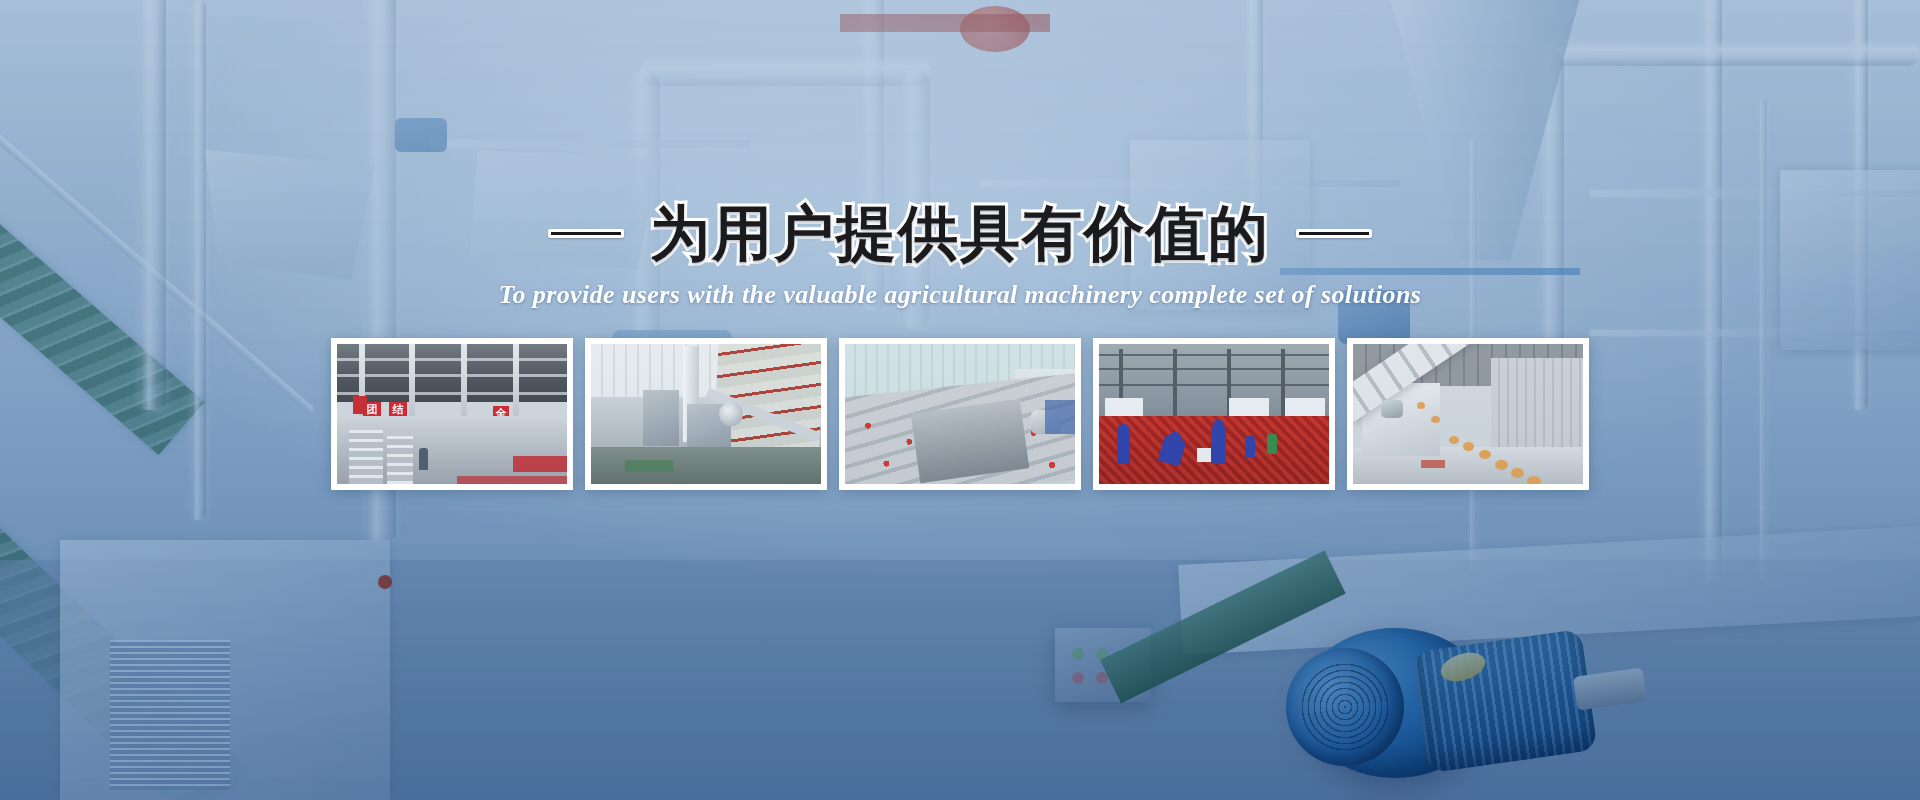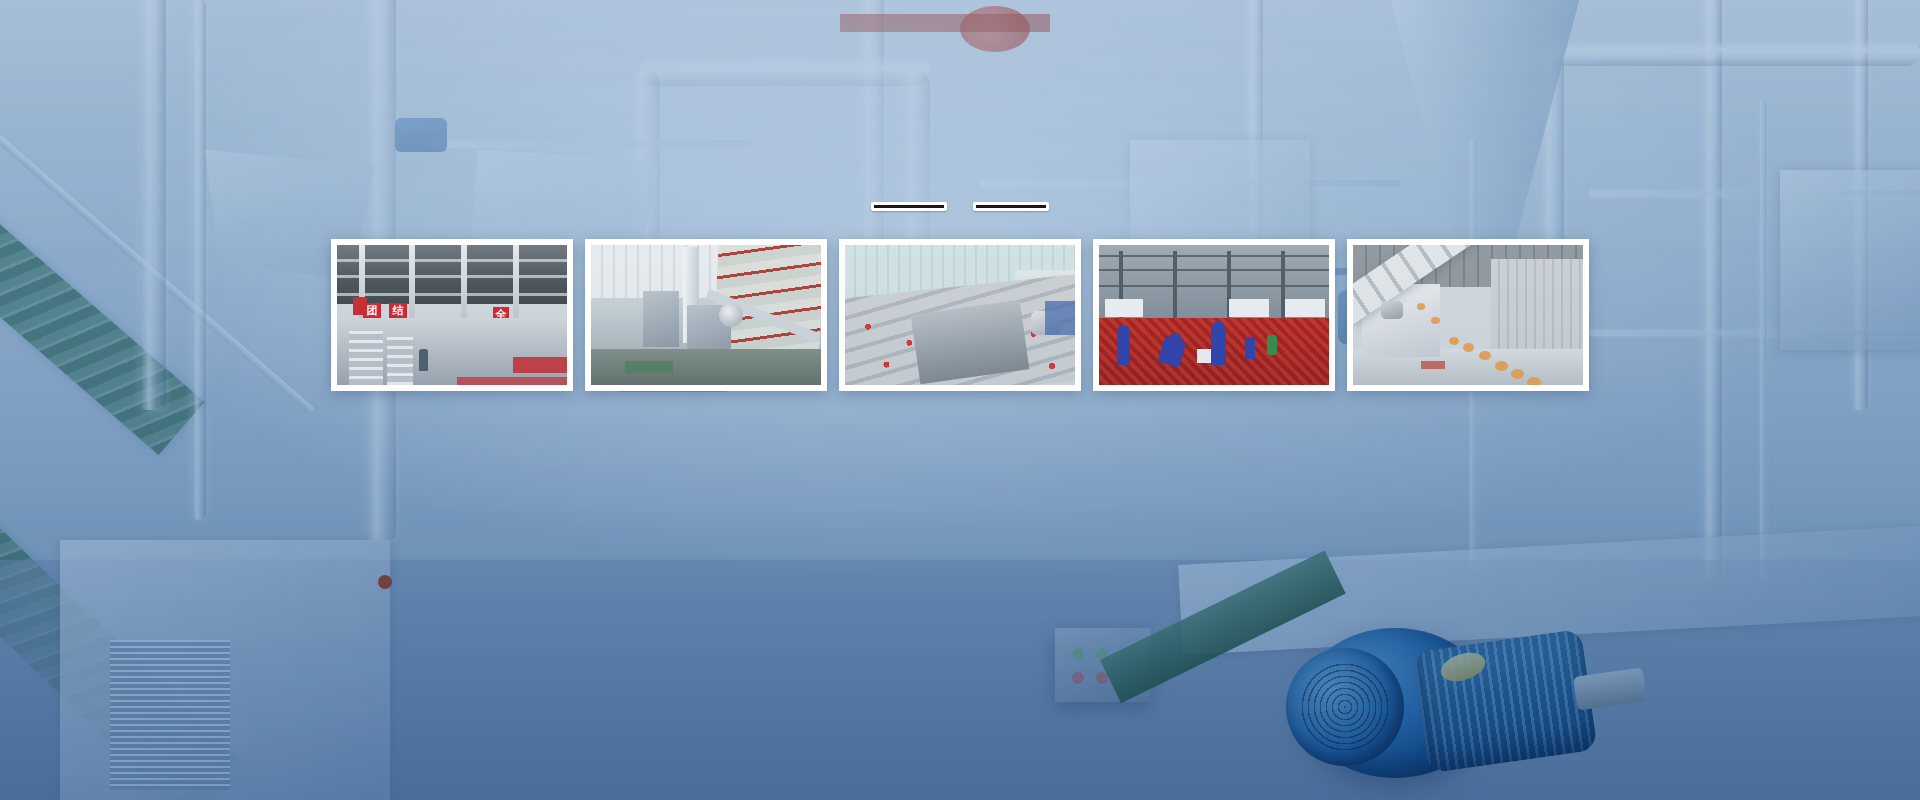--- a/index.html
+++ b/index.html
@@ -355,23 +355,25 @@
     <div class="bg-hilite"></div>
     <div class="bg-tint"></div>
     <div class="bg-fog"></div>
     <div class="bg-wash"></div>
   </div>
 
   <div class="content">
 
     <div class="headline">
       <span class="dash"></span>
+      <span class="headline-text hl-dark">为用户提供具有价值的</span>
       <span class="dash"></span>
     </div>
 
+    <div class="subtitle">To provide users with the  valuable agricultural machinery complete set of solutions</div>
 
     <div class="thumbs">
 
       <div class="thumb">
         <div class="thumb-inner">
           <div class="t1-roof"></div>
           <div class="t1-truss" style="top:14px;"></div>
           <div class="t1-truss" style="top:30px;"></div>
           <div class="t1-truss" style="top:48px;"></div>
           <div class="t1-col" style="left:22px;"></div>

